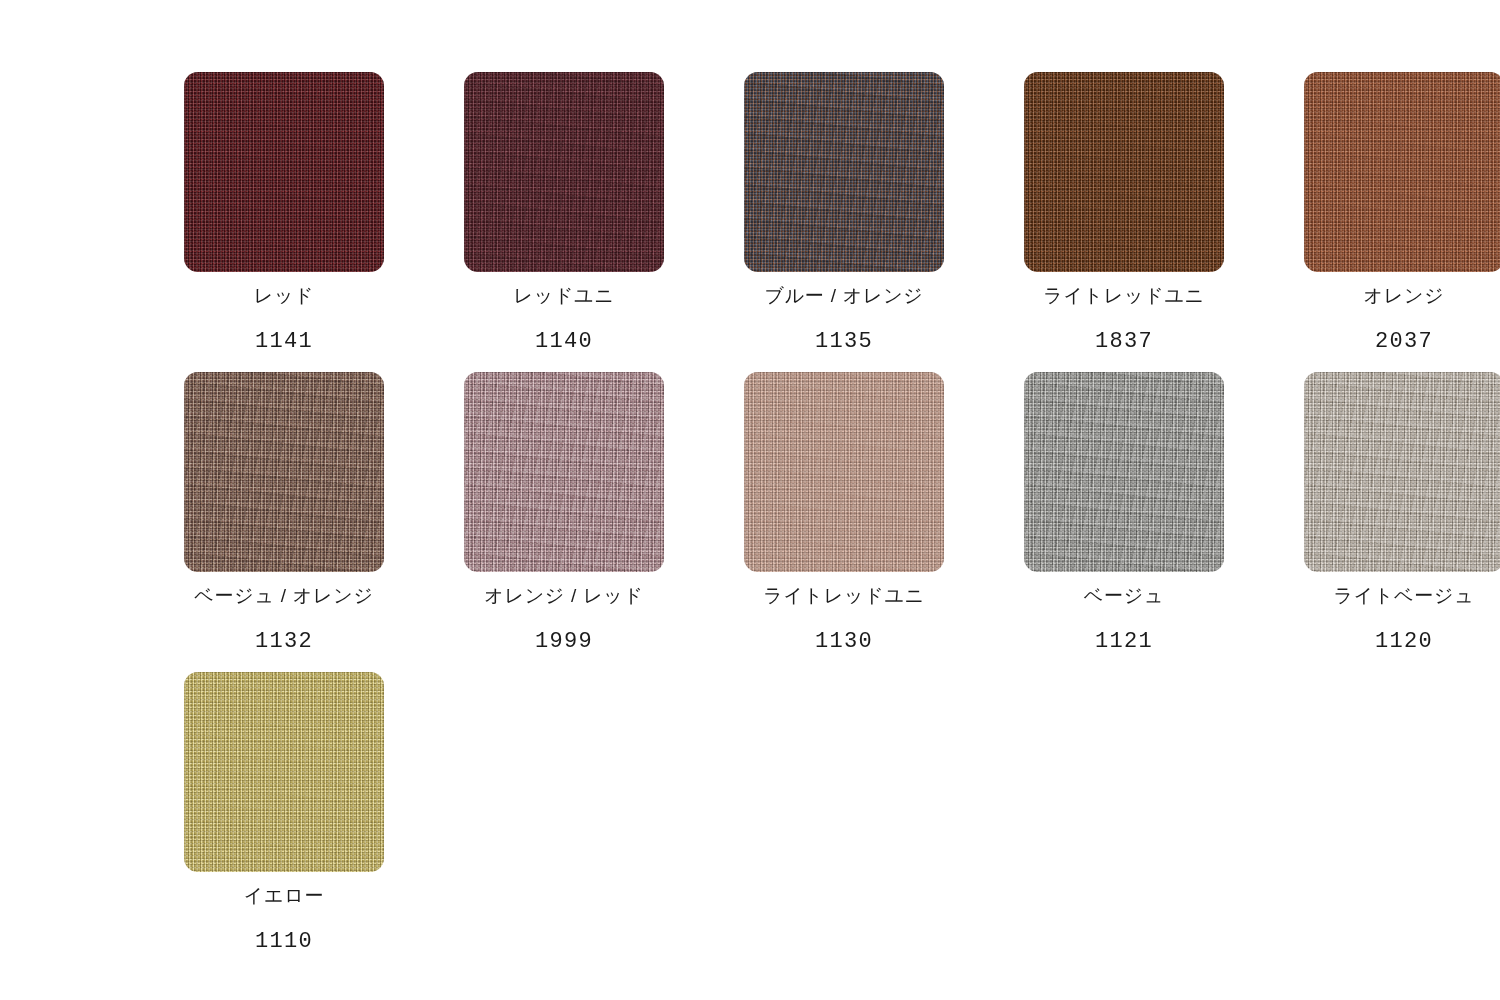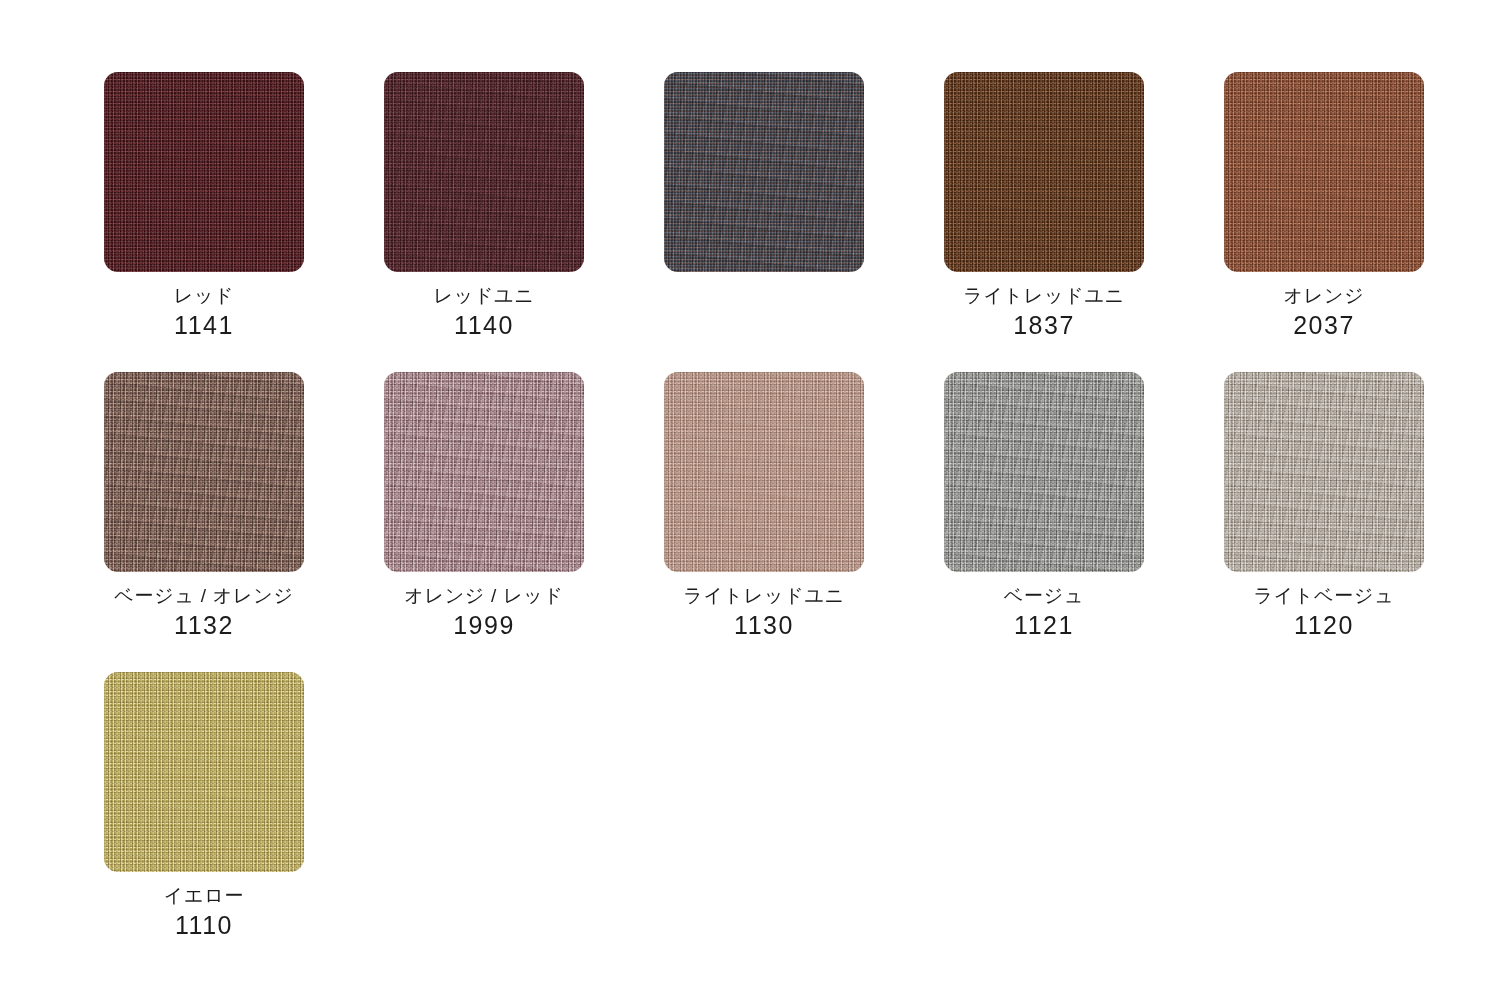--- a/index.html
+++ b/index.html
@@ -27,21 +27,21 @@
     grid-template-columns: repeat(5, 280px);
     grid-auto-rows: 300px;
     justify-content: start;
     margin-left: 104px;
   }
 
   .swatch-cell {
     width: 280px;
     display: flex;
     flex-direction: column;
-    align-items: flex-start;
+    align-items: flex-end;
   }
 
   .chip-wrap {
     width: 200px;
     height: 200px;
     position: relative;
   }
 
   .chip {
     width: 200px;
@@ -121,23 +121,24 @@
 
   .caption-name {
     display: block;
     font-size: 19px;
     letter-spacing: 0.04em;
     white-space: nowrap;
   }
 
   .caption-code {
     display: block;
-    font-size: 25px;
+    font-size: 22px;
     letter-spacing: 0.06em;
-    margin-top: 0;
+    margin-top: 19px;
+    font-family: Liberation Mono, monospace;
   }
 </style>
 </head>
 <body>
 
 <div class="palette">
   <div class="swatch-grid">
       <div class="swatch-cell">
         <div class="chip-wrap">
           <div class="chip" style="--hi: 0.1; --lo: 0.13; --slub: 0.03; --slub2: 0.03; background-color: rgb(90, 26, 30); background-image: repeating-linear-gradient(90deg, rgb(66, 16, 21) 0px, rgb(66, 16, 21) 1px, rgba(0, 0, 0, 0) 1px, rgba(0, 0, 0, 0) 4px), repeating-linear-gradient(0deg, rgb(118, 38, 42) 0px, rgb(118, 38, 42) 1px, rgba(0, 0, 0, 0) 1px, rgba(0, 0, 0, 0) 4px), repeating-linear-gradient(90deg, rgb(118, 38, 42) 0px, rgb(118, 38, 42) 2px, rgb(66, 16, 21) 2px, rgb(66, 16, 21) 4px); background-size: 4px 4px, 4px 4px, 8px 8px;"></div>
@@ -153,20 +154,24 @@
         </div>
         <div class="caption">
           <span class="caption-name">レッドユニ</span>
           <span class="caption-code">1140</span>
         </div>
       </div>
       <div class="swatch-cell">
         <div class="chip-wrap">
           <div class="chip chip-melange" style="--hi: 0.13; --lo: 0.15; --slub: 0.1; --slub2: 0.09; background-color: rgb(77, 68, 66); background-image: repeating-linear-gradient(90deg, rgb(58, 58, 68) 0px, rgb(58, 58, 68) 1px, rgba(0, 0, 0, 0) 1px, rgba(0, 0, 0, 0) 4px), repeating-linear-gradient(0deg, rgb(107, 68, 50) 0px, rgb(107, 68, 50) 1px, rgba(0, 0, 0, 0) 1px, rgba(0, 0, 0, 0) 4px), repeating-linear-gradient(90deg, rgb(107, 68, 50) 0px, rgb(107, 68, 50) 2px, rgb(58, 58, 68) 2px, rgb(58, 58, 68) 4px); background-size: 4px 4px, 4px 4px, 8px 8px;"></div>
         </div>
+        <div class="caption">
+          <span class="caption-name">ブルー / オレンジ</span>
+          <span class="caption-code">1135</span>
+        </div>
       </div>
       <div class="swatch-cell">
         <div class="chip-wrap">
           <div class="chip" style="--hi: 0.1; --lo: 0.13; --slub: 0.03; --slub2: 0.03; background-color: rgb(109, 60, 34); background-image: repeating-linear-gradient(90deg, rgb(80, 41, 15) 0px, rgb(80, 41, 15) 1px, rgba(0, 0, 0, 0) 1px, rgba(0, 0, 0, 0) 4px), repeating-linear-gradient(0deg, rgb(138, 82, 48) 0px, rgb(138, 82, 48) 1px, rgba(0, 0, 0, 0) 1px, rgba(0, 0, 0, 0) 4px), repeating-linear-gradient(90deg, rgb(138, 82, 48) 0px, rgb(138, 82, 48) 2px, rgb(80, 41, 15) 2px, rgb(80, 41, 15) 4px); background-size: 4px 4px, 4px 4px, 8px 8px;"></div>
         </div>
         <div class="caption">
           <span class="caption-name">ライトレッドユニ</span>
           <span class="caption-code">1837</span>
         </div>
       </div>

